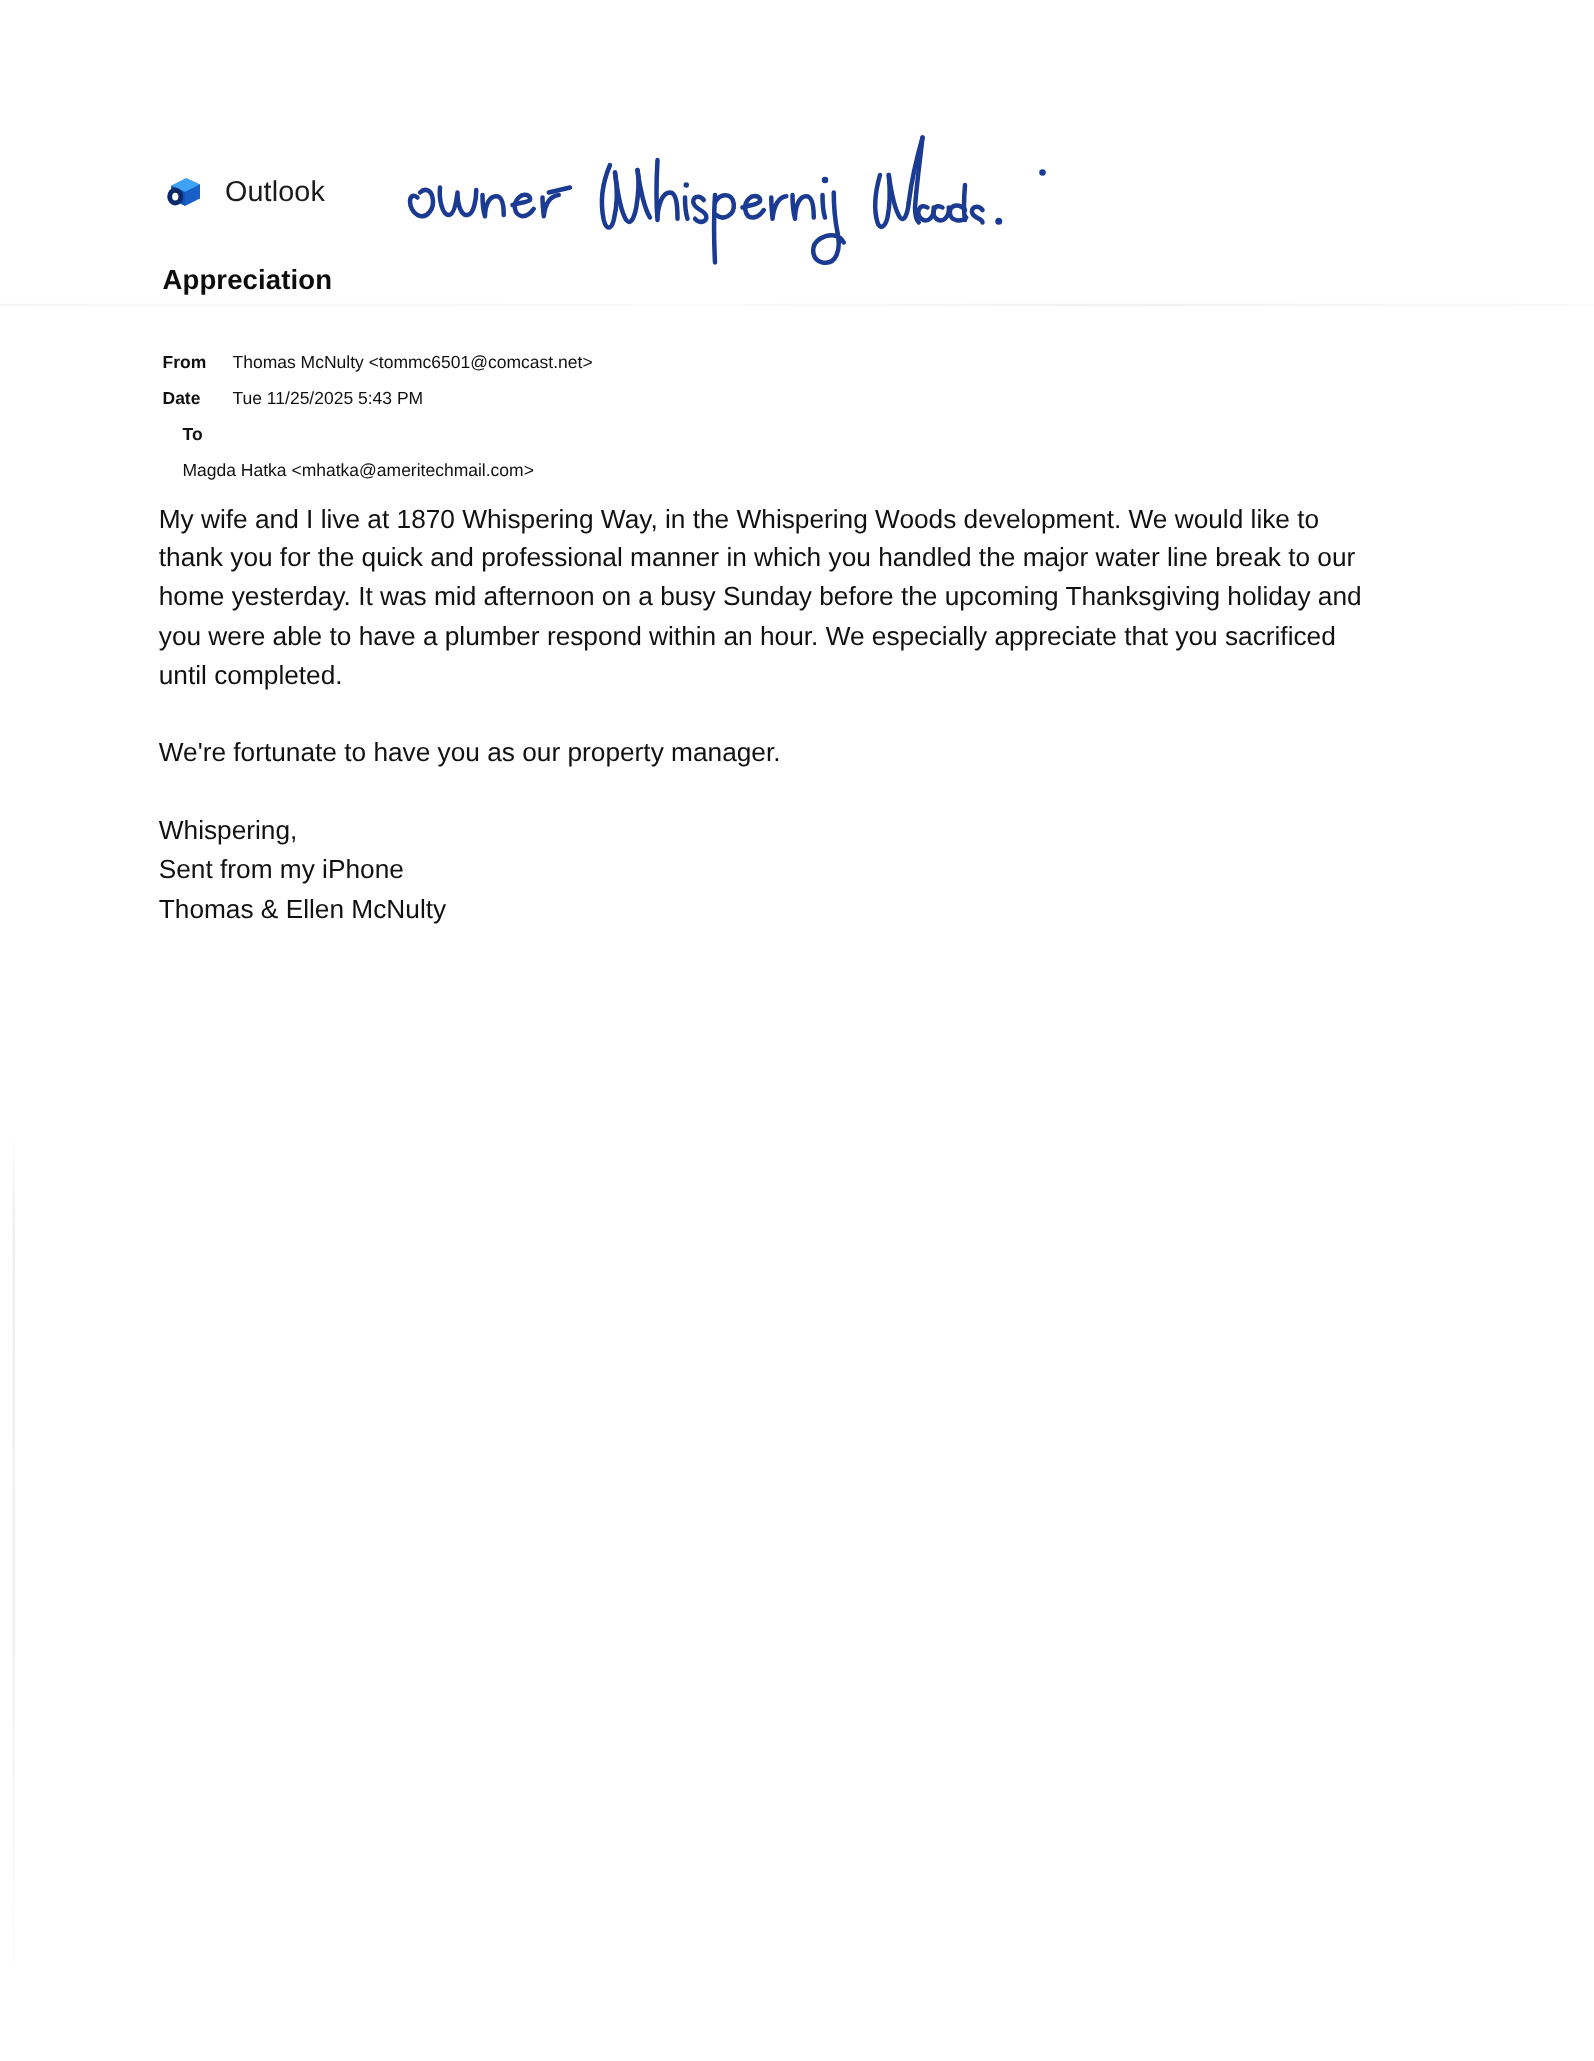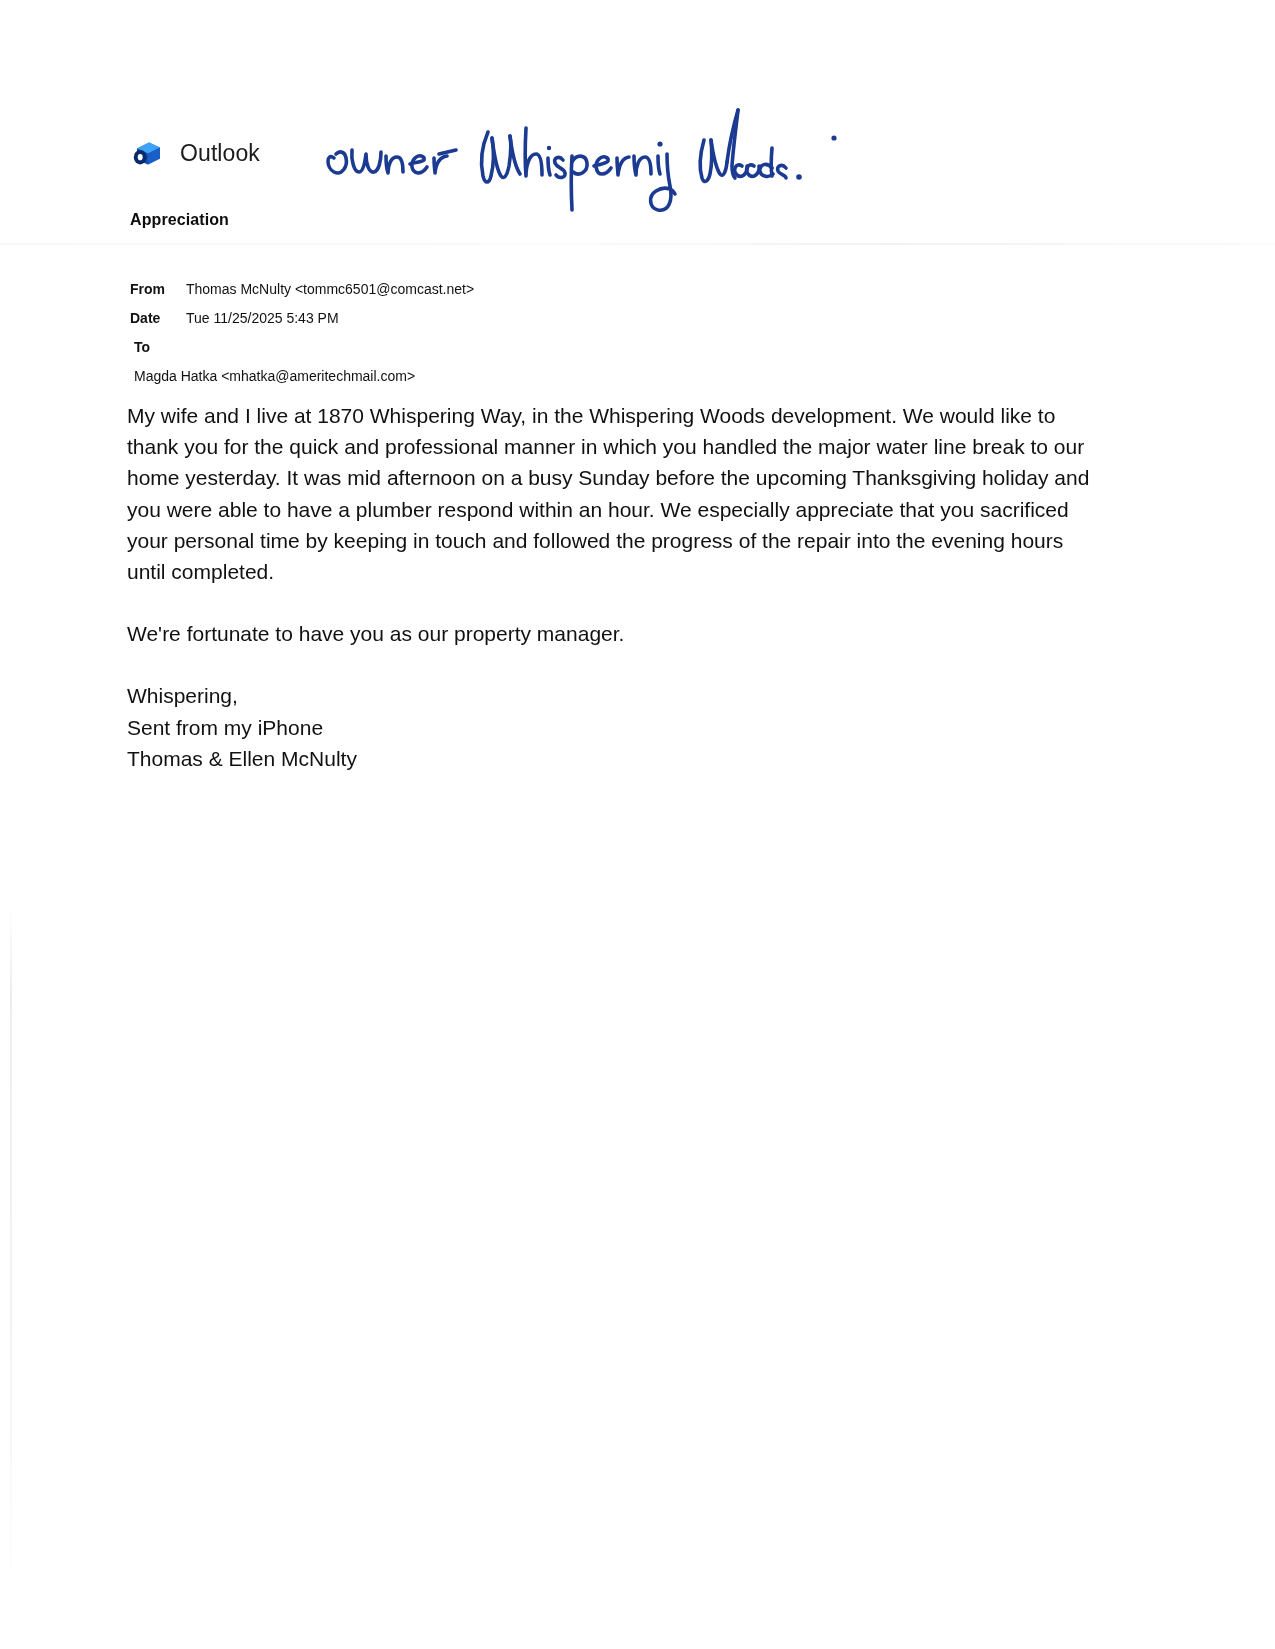--- a/index.html
+++ b/index.html
@@ -71,21 +71,21 @@
     width: 520px;
     height: 130px;
   }
   .handwriting svg { display: block; overflow: visible; }
 
   
   .subject {
     position: absolute;
     left: 130px;
     top: 211px;
-    font-size: 16px;
+    font-size: 22px;
     font-weight: bold;
     color: #0d0d0d;
     letter-spacing: 0.1px;
   }
 
   
   .meta {
     position: absolute;
     left: 130px;
     top: 275px;
@@ -93,21 +93,21 @@
     line-height: 29px;
     color: #111111;
   }
   .meta-row { display: flex; align-items: baseline; white-space: nowrap; }
   .meta-key {
     font-weight: bold;
     display: inline-block;
     min-width: 56px;
   }
   .meta-val { font-weight: 400; }
-  .meta-row.to .meta-val { margin-left: 4px; }
+  .meta-row.to .meta-val { margin-left: 16px; }
   .meta-row.to .meta-key { min-width: 56px; }
   .meta-row.to { padding-left: 0px; flex-direction: column; }
   .meta-row.to .meta-val { padding-left: 0px; }
 
   
   .body {
     position: absolute;
     left: 127px;
     top: 400px;
     width: 980px;
@@ -221,21 +221,20 @@
       <span class="meta-key">To</span>
       <span class="meta-val">Magda Hatka &lt;mhatka@ameritechmail.com&gt;</span>
     </div>
   </div>
 
   <div class="body">
     <p class="nowrap-line">My wife and I live at 1870 Whispering Way, in the Whispering Woods development. We would like to</p>
     <p class="nowrap-line">thank you for the quick and professional manner in which you handled the major water line break to our</p>
     <p class="nowrap-line">home yesterday. It was mid afternoon on a busy Sunday before the upcoming Thanksgiving holiday and</p>
     <p class="nowrap-line">you were able to have a plumber respond within an hour.  We especially appreciate that you sacrificed</p>
-    <p class="nowrap-line">your personal time by keeping in touch and followed the progress of the repair into the evening hours</p>
     <p class="nowrap-line">until completed.</p>
     <div class="blank"></div>
     <p class="nowrap-line">We're fortunate to have you as our property manager.</p>
     <div class="blank"></div>
     <p class="nowrap-line">Whispering,</p>
     <p class="nowrap-line">Sent from my iPhone</p>
     <p class="nowrap-line">Thomas &amp; Ellen McNulty</p>
   </div>
 
 </div>

